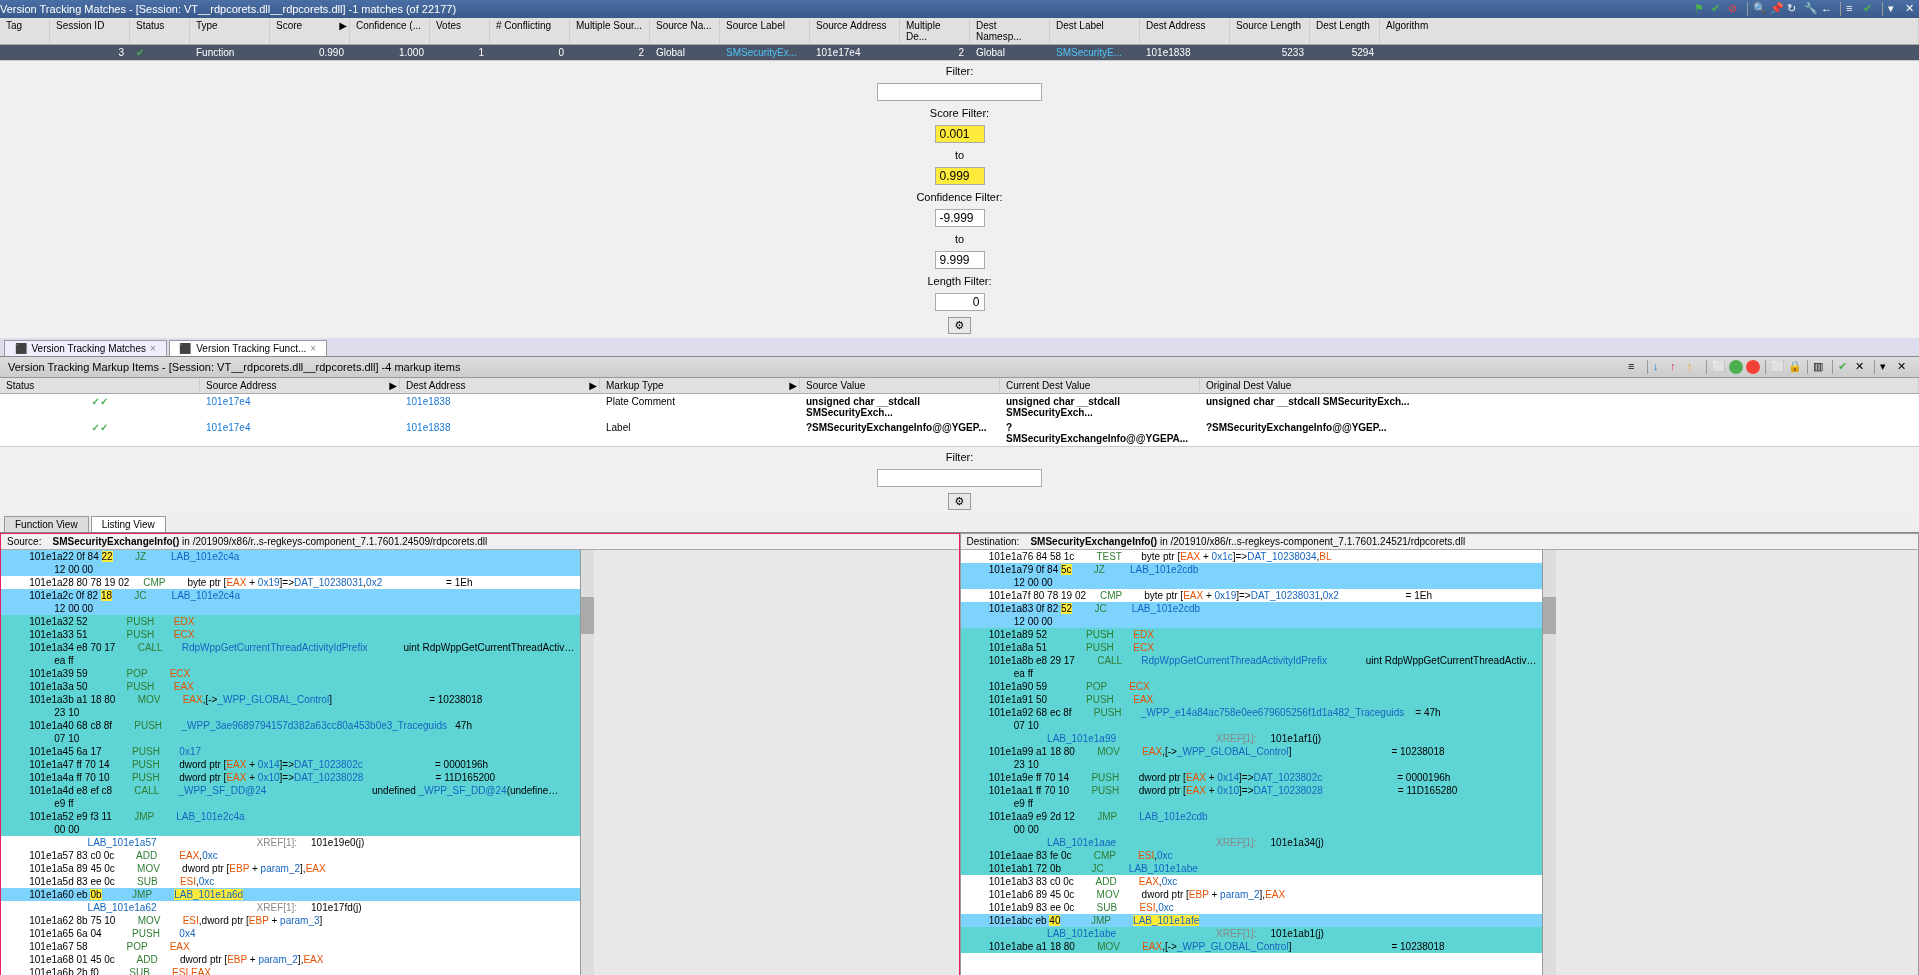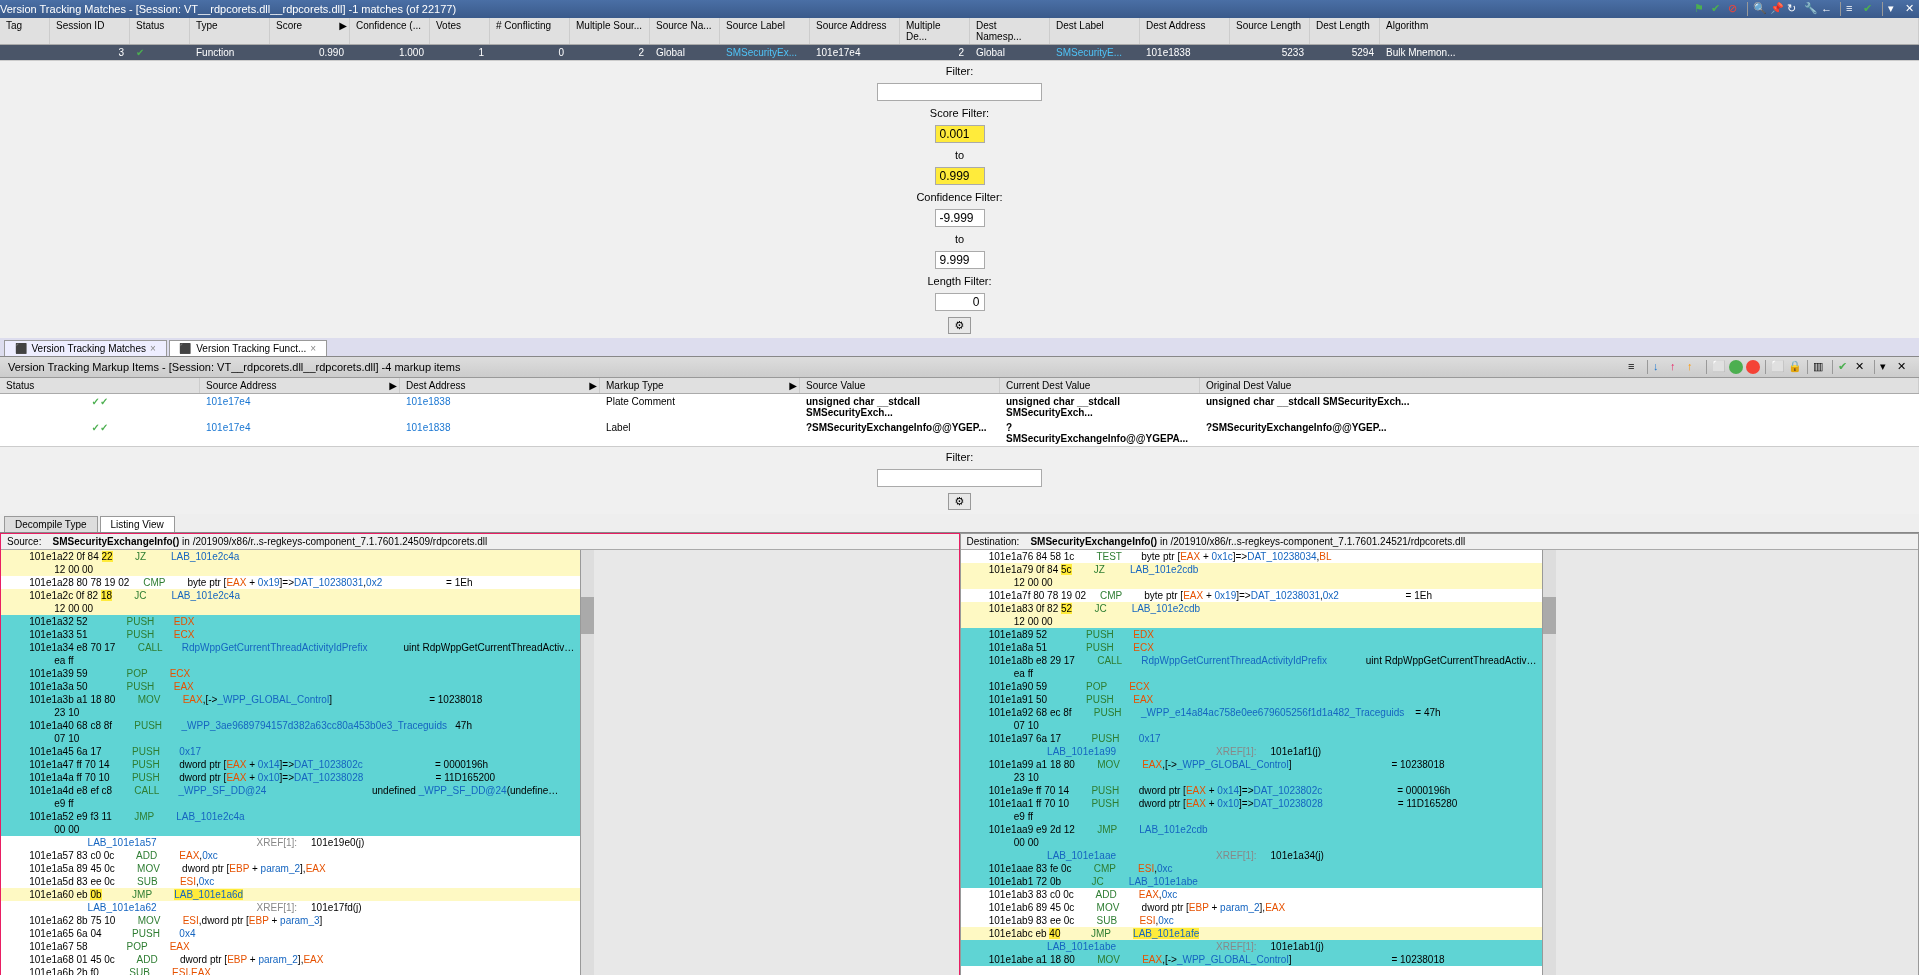--- a/index.html
+++ b/index.html
@@ -27,21 +27,21 @@
 .tab-close { color: #888; cursor: pointer; }
 
 .markup-panel { background: white; }
 .markup-title-bar { background: linear-gradient(#ddd, #ccc); padding: 3px 8px; display: flex; justify-content: space-between; align-items: center; border-bottom: 1px solid #999; }
 
 .dual-view { display: flex; }
 .dual-col { flex: 1; border: 1px solid #999; }
 .dual-header { background: #f0f0f0; padding: 2px 6px; font-size: 10px; border-bottom: 1px solid #aaa; }
 .code-pane { font-family: monospace; font-size: 10px; background: white; overflow: auto; height: 466px; position: relative; }
 .code-line { white-space: pre; padding: 0 6px; line-height: 13px; }
-.code-line.grey { background: #fef9c3; }
+.code-line.grey { background: #7dd3fc; }
 .code-line.cyan { background: #5fd4d4; }
 .op { color: #2e7d32; }
 .reg { color: #e65100; text-align: right; }
 .num { color: #1565c0; }
 .lbl { color: #1565c0; }
 .hl { background: #ffeb3b; }
 
 .view-tabs { background: #eee; padding: 2px 4px 0; display: flex; gap: 2px; border-bottom: 1px solid #888; }
 .view-tab { background: #ddd; border: 1px solid #999; border-bottom: none; padding: 2px 10px; font-size: 10px; cursor: pointer; }
 .view-tab.active { background: white; }
@@ -115,21 +115,20 @@
   <div style="width:80px;text-align:right">2</div>
   <div style="width:70px">Global</div>
   <div style="width:90px" class="blue-link">SMSecurityEx...</div>
   <div style="width:90px">101e17e4</div>
   <div style="width:70px;text-align:right">2</div>
   <div style="width:80px">Global</div>
   <div style="width:90px" class="blue-link">SMSecurityE...</div>
   <div style="width:90px">101e1838</div>
   <div style="width:80px;text-align:right">5233</div>
   <div style="width:70px;text-align:right">5294</div>
-  <div style="flex:1">Bulk Mnemon...</div>
 </div>
 
 <div class="filter-bar">
   <span>Filter:</span>
   <input type="text" style="flex: 1 1 0%;">
   <span>Score Filter:</span>
   <input class="yellow-input" style="width: 50px;" value="0.001">
   <span>to</span>
   <input class="yellow-input" style="width: 50px;" value="0.999">
   <span>Confidence Filter:</span>
@@ -213,21 +212,21 @@
     </div>
 
   <div class="filter-bar">
     <span>Filter:</span>
     <input type="text" style="flex: 1 1 0%;">
     <span class="filter-btn">⚙</span>
   </div>
 </div>
 
 <div class="view-tabs">
-  <div class="view-tab">Decompile Type</div>
+  <div class="view-tab">Function View</div>
   <div class="view-tab active">Listing View</div>
 </div>
 
 <div class="dual-view">
   <div class="dual-col red-border">
     <div class="dual-header">
       <span>Source:</span>&nbsp;&nbsp;&nbsp;
       <b>SMSecurityExchangeInfo()</b>
       <span> in /201909/x86/r..s-regkeys-component_7.1.7601.24509/rdpcorets.dll</span>
     </div>
@@ -289,21 +288,20 @@
           <div class="code-line grey">        101e1a83 0f 82 <span class="hl">52</span>        <span class="op">JC</span>         <span class="lbl">LAB_101e2cdb</span></div>
           <div class="code-line grey">                 12 00 00</div>
           <div class="code-line cyan">        101e1a89 52              <span class="op">PUSH</span>       <span class="reg">EDX</span></div>
           <div class="code-line cyan">        101e1a8a 51              <span class="op">PUSH</span>       <span class="reg">ECX</span></div>
           <div class="code-line cyan">        101e1a8b e8 29 17        <span class="op">CALL</span>       <span class="lbl">RdpWppGetCurrentThreadActivityIdPrefix</span>              uint RdpWppGetCurrentThreadActiv…</div>
           <div class="code-line cyan">                 ea ff</div>
           <div class="code-line cyan">        101e1a90 59              <span class="op">POP</span>        <span class="reg">ECX</span></div>
           <div class="code-line cyan">        101e1a91 50              <span class="op">PUSH</span>       <span class="reg">EAX</span></div>
           <div class="code-line cyan">        101e1a92 68 ec 8f        <span class="op">PUSH</span>       <span class="lbl">_WPP_e14a84ac758e0ee679605256f1d1a482_Traceguids</span>    = 47h</div>
           <div class="code-line cyan">                 07 10</div>
-          <div class="code-line cyan">        101e1a97 6a 17           <span class="op">PUSH</span>       <span class="num">0x17</span></div>
           <div class="code-line cyan">                             <span class="lbl">LAB_101e1a99</span>                                    <span style="color:#888">XREF[1]:</span>     101e1af1(j)  </div>
           <div class="code-line cyan">        101e1a99 a1 18 80        <span class="op">MOV</span>        <span class="reg">EAX</span>,[-&gt;<span class="lbl">_WPP_GLOBAL_Control</span>]                                    = 10238018</div>
           <div class="code-line cyan">                 23 10</div>
           <div class="code-line cyan">        101e1a9e ff 70 14        <span class="op">PUSH</span>       dword ptr [<span class="reg">EAX</span> + <span class="num">0x14</span>]=&gt;<span class="lbl">DAT_1023802c</span>                           = 0000196h</div>
           <div class="code-line cyan">        101e1aa1 ff 70 10        <span class="op">PUSH</span>       dword ptr [<span class="reg">EAX</span> + <span class="num">0x10</span>]=&gt;<span class="lbl">DAT_10238028</span>                           = 11D165280</div>
           <div class="code-line cyan">                 e9 ff</div>
           <div class="code-line cyan">        101e1aa9 e9 2d 12        <span class="op">JMP</span>        <span class="lbl">LAB_101e2cdb</span></div>
           <div class="code-line cyan">                 00 00</div>
           <div class="code-line cyan">                             <span class="lbl">LAB_101e1aae</span>                                    <span style="color:#888">XREF[1]:</span>     101e1a34(j)  </div>
           <div class="code-line cyan">        101e1aae 83 fe 0c        <span class="op">CMP</span>        <span class="reg">ESI</span>,<span class="num">0xc</span></div>

